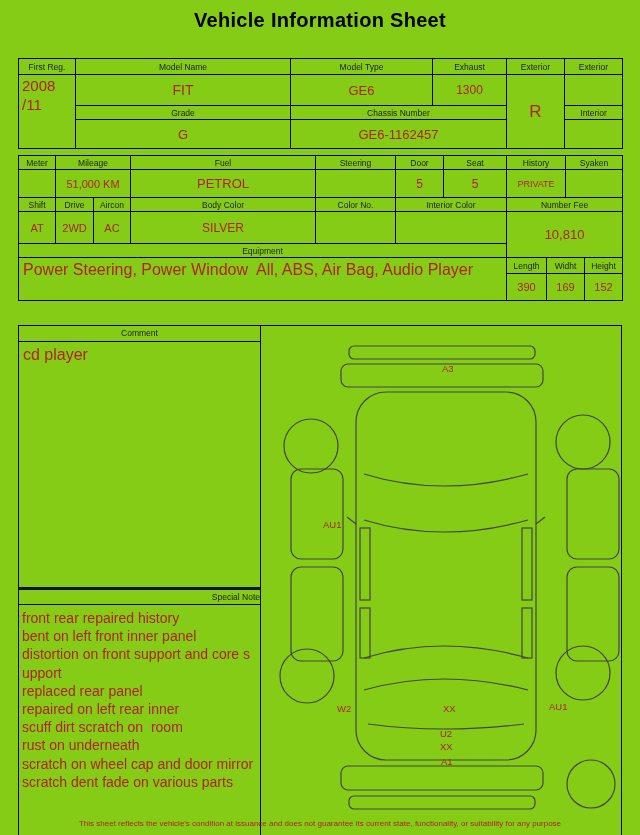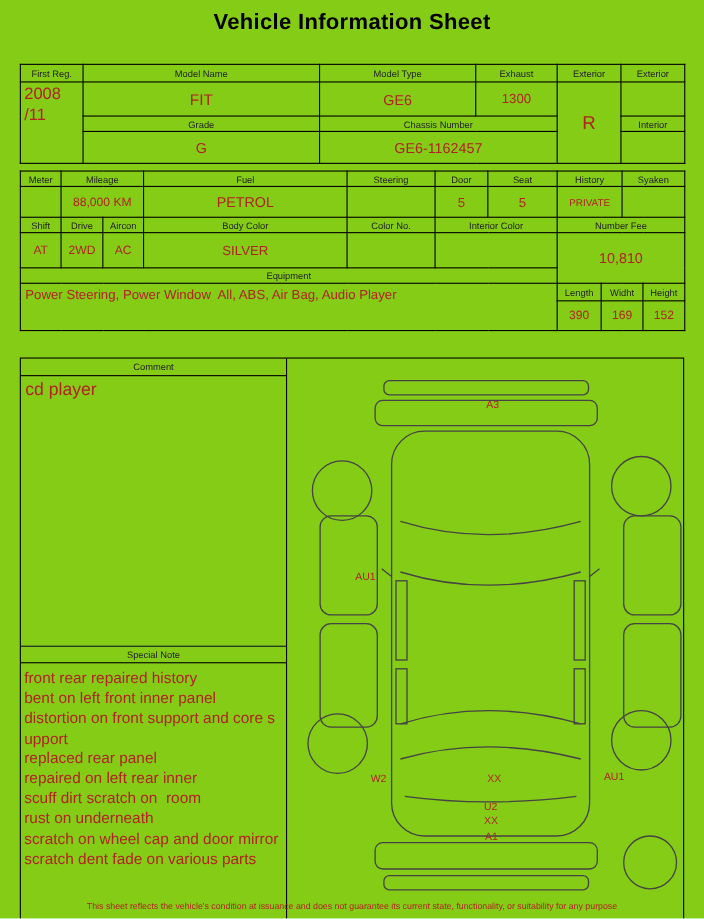--- a/index.html
+++ b/index.html
@@ -2,21 +2,21 @@
 <html style="--accent-red: #b22222;"><head>
 <meta charset="utf-8">
 <style>
   html,body{margin:0;padding:0;background:#fff;}
   .page{position:relative;width:640px;height:835px;background:#84cc16;font-family:"Liberation Sans",sans-serif;overflow:hidden;color:#000;}
   .title{position:absolute;top:9px;left:0;width:100%;text-align:center;font-size:20px;font-weight:600;letter-spacing:.3px;}
   table{border-collapse:collapse;table-layout:fixed;position:absolute;}
   td{border:1px solid #000;padding:0;overflow:hidden;vertical-align:middle;}
   .hd{font-size:8.5px;color:#222;text-align:center;}
   .rv{color:var(--accent-red,#b22222);text-align:center;}
-  .s9{font-size:9px;}.s10{font-size:12px;}.s11{font-size:11px;}.s12{font-size:12px;}
+  .s9{font-size:9px;}.s10{font-size:16px;}.s11{font-size:11px;}.s12{font-size:12px;}
   .s13{font-size:13px;}.s14{font-size:14px;}.s15{font-size:15px;}.s17{font-size:17px;}
   .left{text-align:left;}
   .top{vertical-align:top;}
   .pad{padding:3px 4px;}
   .prewrap{white-space:pre-wrap;}
   .preline{white-space:pre-line;}
   .band3{position:absolute;left:18px;top:325px;width:604px;height:646px;border:1px solid #000;display:flex;box-sizing:border-box;}
   .leftcol{width:242px;border-right:1px solid #000;display:flex;flex-direction:column;box-sizing:border-box;}
   .sechead{height:15px;line-height:15px;font-size:8.5px;color:#222;text-align:center;flex:0 0 auto;}
   .commentarea{height:245px;flex:0 0 auto;color:var(--accent-red,#b22222);font-size:16px;padding:4px;box-sizing:border-box;}
@@ -93,21 +93,21 @@
       <td colspan="2" class="hd">Mileage</td>
       <td class="hd">Fuel</td>
       <td class="hd">Steering</td>
       <td class="hd">Door</td>
       <td class="hd">Seat</td>
       <td colspan="2" class="hd">History</td>
       <td colspan="2" class="hd">Syaken</td>
     </tr>
     <tr style="height:28px">
       <td></td>
-      <td colspan="2" class="rv s11">88,000 KM</td>
+      <td colspan="2" class="rv s11">51,000 KM</td>
       <td class="rv s13">PETROL</td>
       <td></td>
       <td class="rv s12">5</td>
       <td class="rv s12">5</td>
       <td colspan="2" class="rv s9">PRIVATE</td>
       <td colspan="2"></td>
     </tr>
     <tr style="height:14px">
       <td class="hd">Shift</td>
       <td class="hd">Drive</td>
@@ -140,21 +140,21 @@
       <td colspan="2" class="rv s11">169</td>
       <td class="rv s11">152</td>
     </tr>
   </tbody>
     </table>
 
   <div class="band3">
     <div class="leftcol">
       <div class="sechead" style="border-bottom:1px solid #000;">Comment</div>
       <div class="commentarea">cd player</div>
-      <div class="sechead" style="height:14px;line-height:14px;border-top:1px solid #0f172a;border-bottom:1px solid #000;">Special Note</div>
+      <div class="sechead" style="height:14px;line-height:14px;border-top:3px solid #0f172a;border-bottom:1px solid #000;text-align:right;">Special Note</div>
       <div class="notesarea">front rear repaired history
 bent on left front inner panel
 distortion on front support and core s
 upport
 replaced rear panel
 repaired on left rear inner
 scuff dirt scratch on  room
 rust on underneath
 scratch on wheel cap and door mirror
 scratch dent fade on various parts</div>

